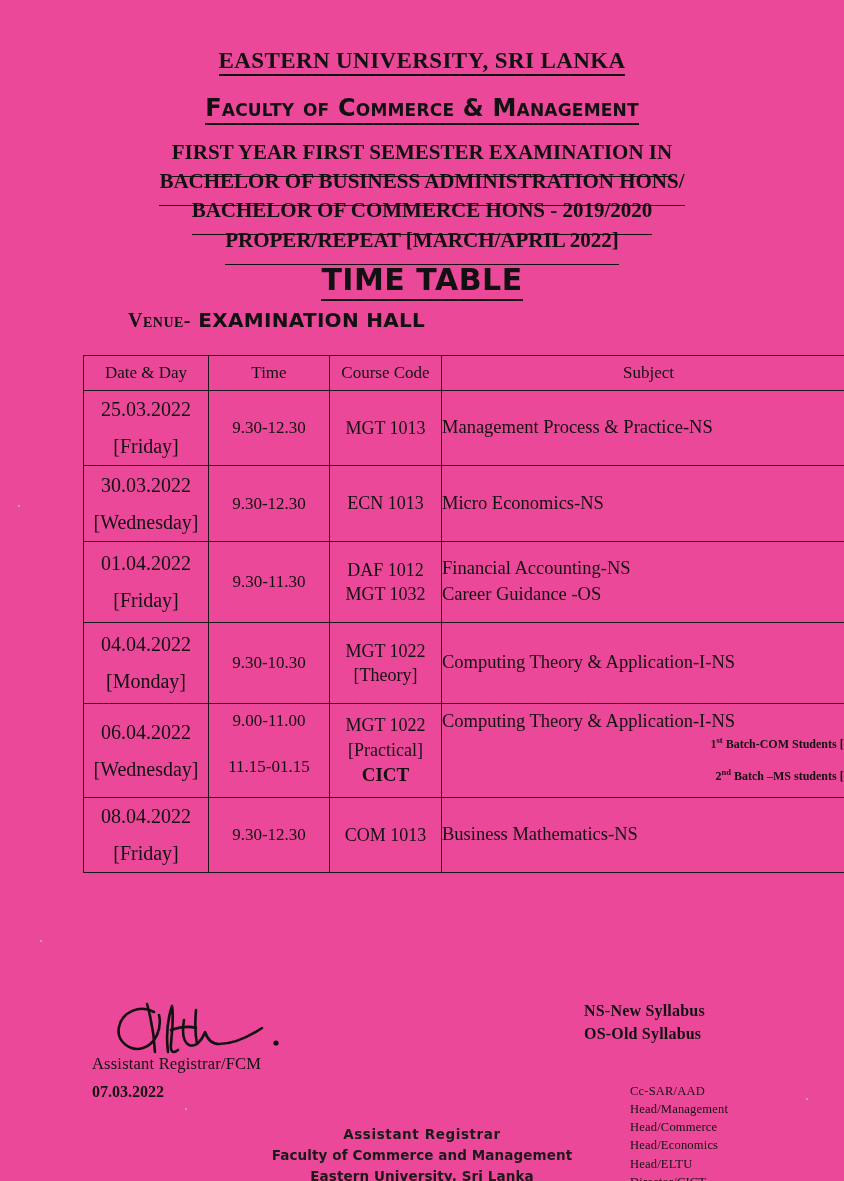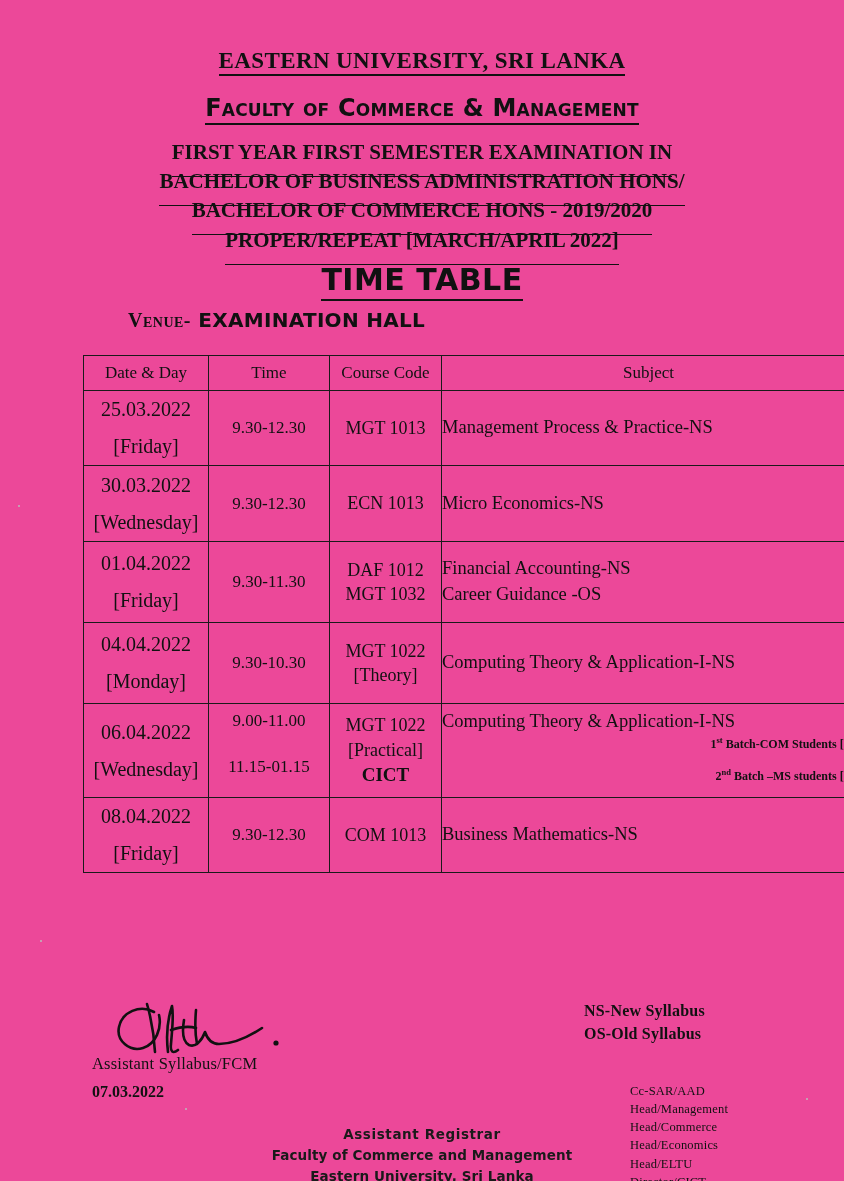--- a/index.html
+++ b/index.html
@@ -390,21 +390,21 @@
       <g fill="none" stroke="#111" stroke-width="2.6" stroke-linecap="round" stroke-linejoin="round">
         <path d="M44 12 C30 4, 12 12, 9 27 C6 41, 20 52, 33 48 C46 44, 52 28, 49 15"></path>
         <path d="M37 4 C41 18, 44 34, 45 52"></path>
         <path d="M58 52 C56 36, 58 18, 62 6 C64 16, 62 30, 61 44 C60 52, 63 54, 68 50"></path>
         <path d="M61 30 C70 27, 79 26, 86 28"></path>
         <path d="M74 20 C72 32, 73 42, 79 45 C86 48, 92 40, 95 32 C97 38, 101 44, 109 44 C124 44, 140 36, 152 28"></path>
         <path d="M86 10 C85 22, 85 34, 87 44"></path>
       </g>
       <circle cx="166" cy="43" r="2.6" fill="#111"></circle>
     </svg>
-    <div class="sig-title">Assistant Syllabus/FCM</div>
+    <div class="sig-title">Assistant Registrar/FCM</div>
     <div class="sig-date">07.03.2022</div>
   </div>
 
   <div class="cclist">
     <div>Cc-SAR/AAD</div>
     <div>Head/Management</div>
     <div>Head/Commerce</div>
     <div>Head/Economics</div>
     <div>Head/ELTU</div>
     <div>Director/CICT</div>

